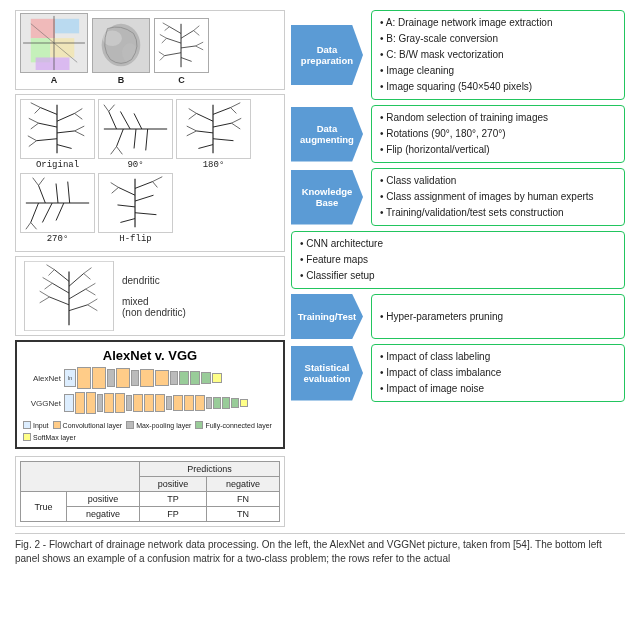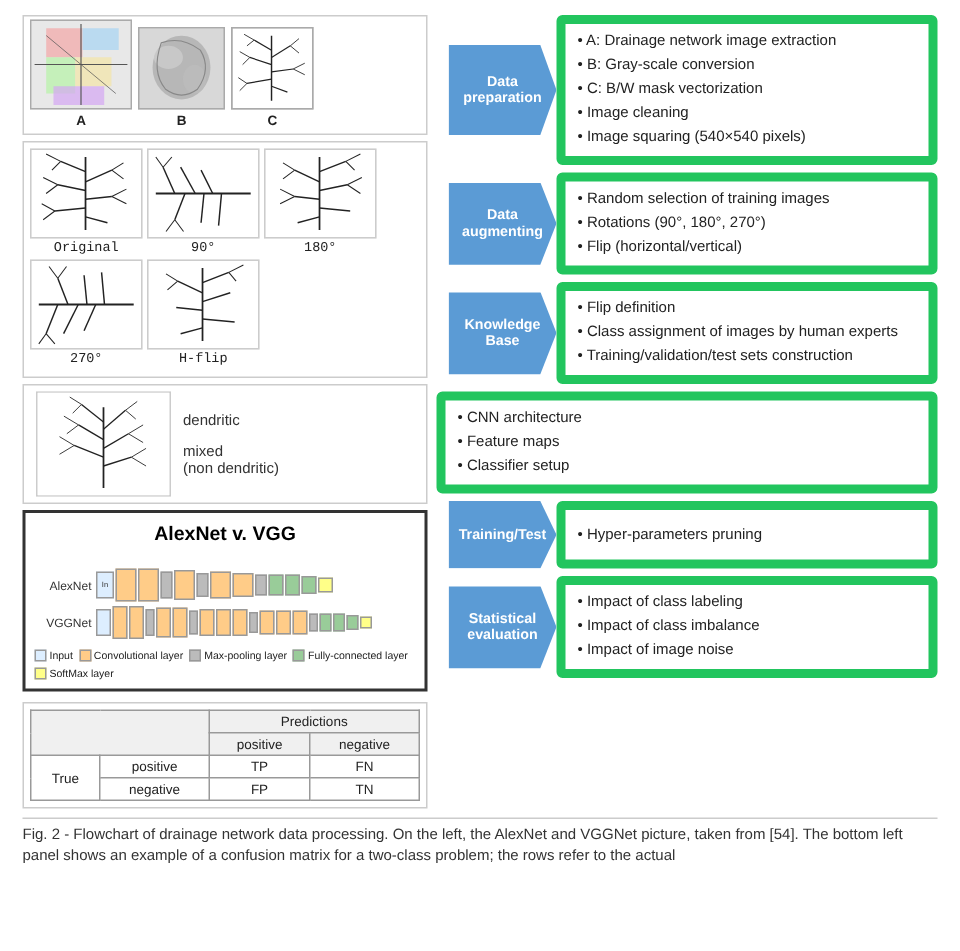--- a/index.html
+++ b/index.html
@@ -129,21 +129,21 @@
     
     .alexnet-box {
       border: 2px solid #333;
       padding: 6px;
       background: #fff;
     }
     .alexnet-title {
       font-size: 13px;
       font-weight: bold;
       text-align: center;
-      margin-bottom: 16px;
+      margin-bottom: 4px;
       color: #000;
     }
     .alexnet-diagram {
       display: flex;
       flex-direction: column;
       gap: 3px;
     }
     .net-row {
       display: flex;
       flex-direction: row;
@@ -229,40 +229,40 @@
       display: flex;
       flex-direction: row;
       align-items: stretch;
       gap: 0;
     }
     .step-arrow {
       width: 80px;
       flex-shrink: 0;
       display: flex;
       align-items: center;
-      justify-content: flex-end;
+      justify-content: flex-start;
     }
     .arrow-shape {
       width: 72px;
       background: #5b9bd5;
       color: #fff;
       font-size: 10px;
       font-weight: bold;
       text-align: center;
       padding: 6px 4px;
       position: relative;
       clip-path: polygon(0 0, 85% 0, 100% 50%, 85% 100%, 0 100%);
       display: flex;
       align-items: center;
       justify-content: center;
       min-height: 50px;
     }
     .step-content {
       flex: 1;
-      border: 6px solid #22c55e;
+      border: 1px solid #22c55e;
       border-radius: 4px;
       padding: 5px 8px;
       background: #fff;
       display: flex;
       flex-direction: column;
       justify-content: center;
       gap: 2px;
     }
     .bullet-item {
       font-size: 10px;
@@ -625,21 +625,21 @@
           <div class="bullet-item">Rotations (90°, 180°, 270°)</div>
           <div class="bullet-item">Flip (horizontal/vertical)</div>
         </div>
       </div>
 
       <div class="step-row">
         <div class="step-arrow">
           <div class="arrow-shape" style="background:#5b9bd5;min-height:55px;font-size:9.5px;">Knowledge<br>Base</div>
         </div>
         <div class="step-content">
-          <div class="bullet-item">Flip definition</div>
+          <div class="bullet-item">Class validation</div>
           <div class="bullet-item">Class assignment of images by human experts</div>
           <div class="bullet-item">Training/validation/test sets construction</div>
         </div>
       </div>
 
       <div class="step-row">
         <div class="step-content">
           <div class="bullet-item">CNN architecture</div>
           <div class="bullet-item">Feature maps</div>
           <div class="bullet-item">Classifier setup</div>

